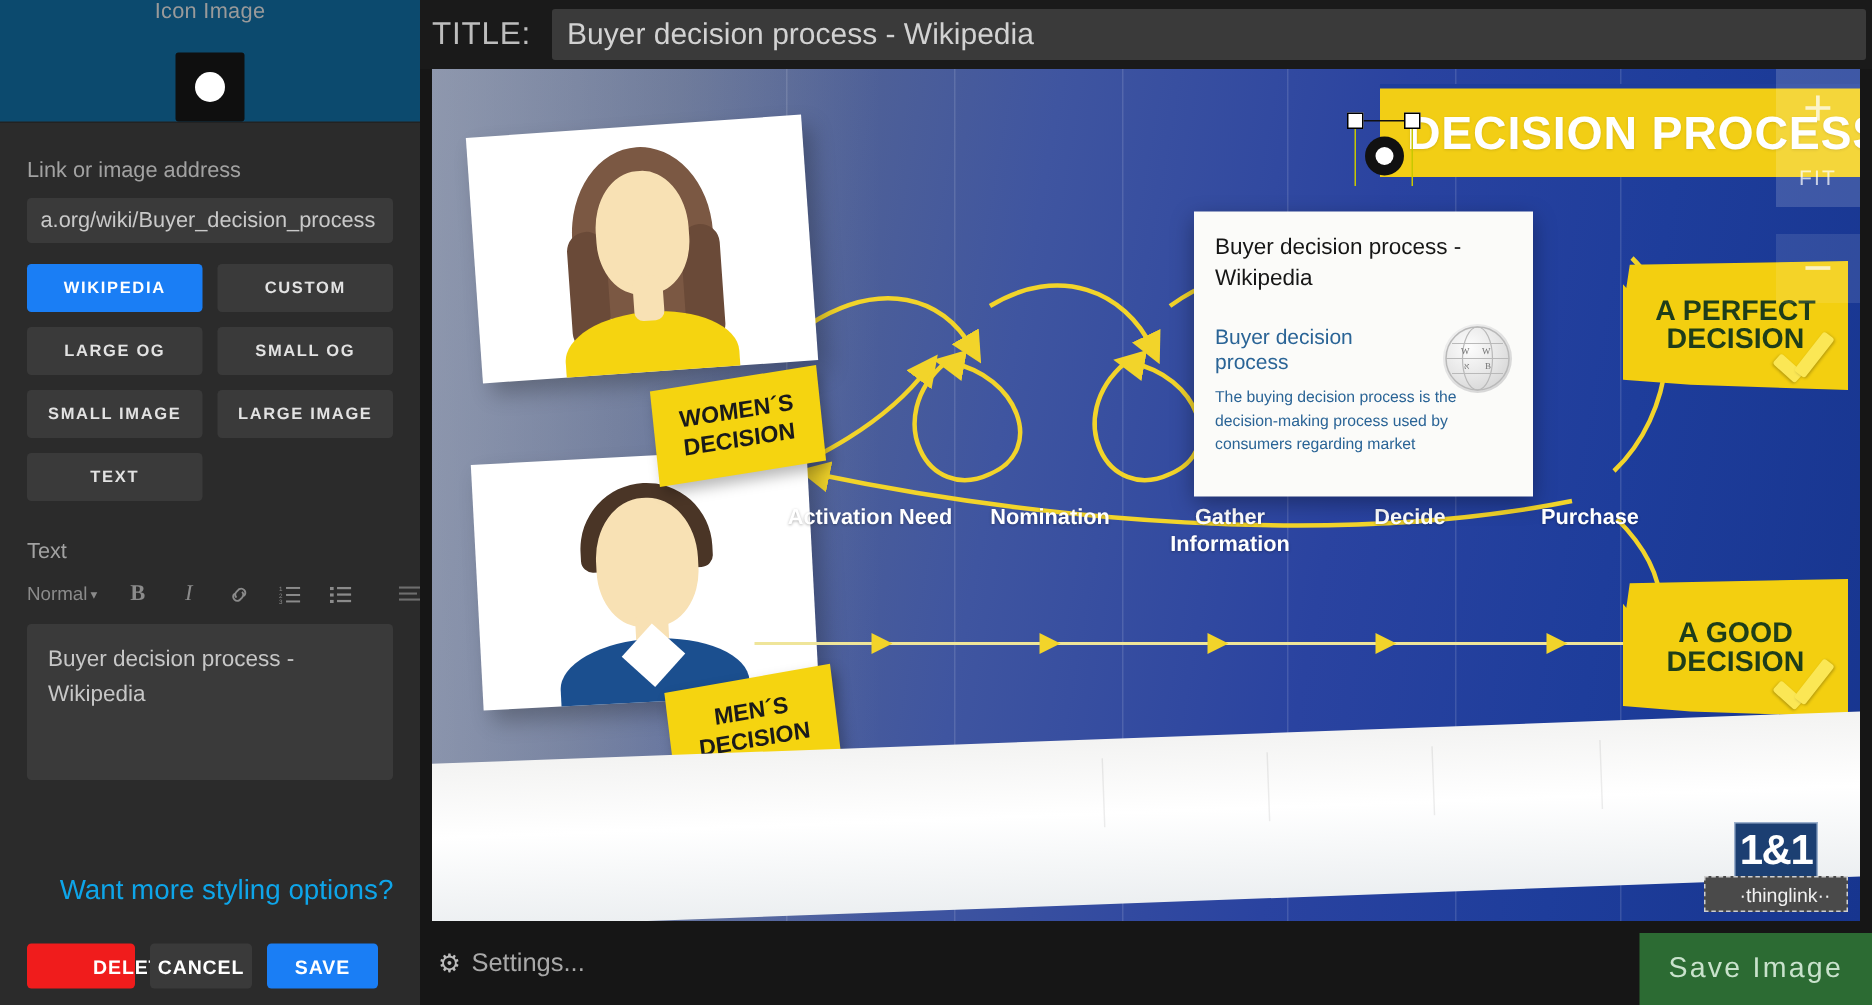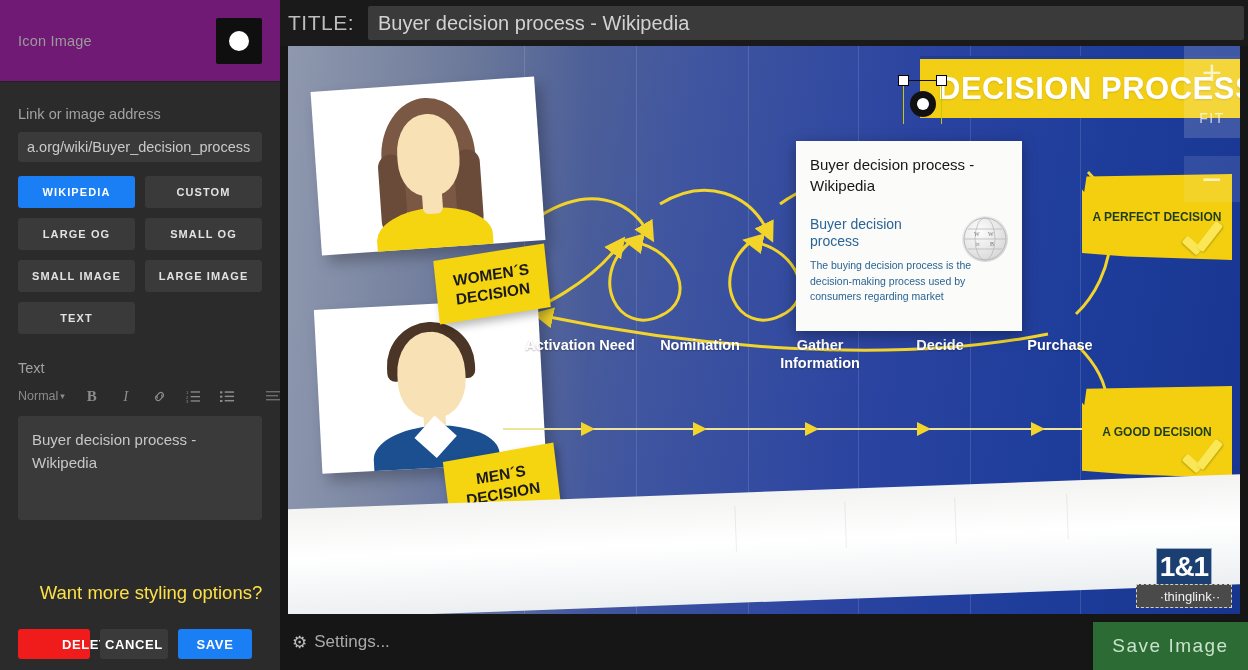--- a/index.html
+++ b/index.html
@@ -12,24 +12,24 @@
   #app { position: relative; width: 1248px; height: 670px; display: flex; }
 
   
   #sidebar {
     width: 280px; height: 670px;
     background: #2b2b2b;
     position: relative;
     flex: 0 0 280px;
   }
   #icon-image-row {
-    height: 82px; background: #701a75;
+    height: 82px; background: #0c4a6e;
     border-bottom: 1px solid #222;
     display: flex; align-items: center;
-    padding: 0 18px; justify-content: space-between;
+    padding: 0 18px; justify-content: space-between; flex-direction: column;
   }
   #icon-image-label { color: #9a9a9a; font-size: 14.5px; letter-spacing: .2px; }
   #icon-swatch {
     width: 46px; height: 46px; background: #0f0f0f;
     display: flex; align-items: center; justify-content: center;
     border-radius: 2px;
   }
   #icon-swatch .dot {
     width: 20px; height: 20px; border-radius: 50%;
     background: #ffffff;
@@ -79,21 +79,21 @@
   #text-area {
     margin-top: 8px; width: 244px; height: 104px;
     background: #3a3a3a; border: none; border-radius: 3px;
     color: #c7c7c7; font-size: 15px; line-height: 23px;
     font-family: "Liberation Sans", sans-serif;
     padding: 12px 14px; outline: none; resize: none;
   }
 
   #styling-note {
     position: absolute; left: 0; right: 4px; bottom: 62px;
-    text-align: center; color: #fde047; font-size: 18.5px;
+    text-align: center; color: #0ea5e9; font-size: 18.5px;
     overflow: hidden; height: 26px; margin-left: 26px;
   }
 
   #action-bar {
     position: absolute; left: 0; bottom: 0; width: 280px; height: 52px;
     display: flex; align-items: center; gap: 10px; padding: 0 18px;
     background: #2b2b2b;
   }
   .act {
     height: 30px; border: none; border-radius: 3px; cursor: pointer;
@@ -178,21 +178,21 @@
     font-weight: bold; font-size: 15.5px; line-height: 19px; text-align: center;
     display: flex; align-items: center; justify-content: center;
     box-shadow: 3px 5px 9px rgba(0,0,0,.28);
   }
   #tag-women { left: 148px; top: 206px; width: 112px; height: 64px; transform: rotate(-6deg) skewY(-3deg); }
   #tag-men   { left: 158px; top: 406px; width: 112px; height: 64px; transform: rotate(-7deg) skewY(-3deg); }
 
   
   .callout {
     position: absolute; background: #f3cf10; color: #1e3d1a;
-    font-weight: bold; font-size: 12px; line-height: 19px; text-align: center;
+    font-weight: bold; font-size: 19px; line-height: 19px; text-align: center;
     display: flex; align-items: center; justify-content: center;
     clip-path: polygon(0% 18%, 5% 28%, 0% 38%, 3% 3%, 100% 0%, 100% 100%, 30% 96%, 0% 92%);
     box-shadow: 4px 6px 12px rgba(0,0,0,.3);
   }
   #callout-perfect { right: 8px; top: 128px; width: 150px; height: 86px; }
   #callout-good    { right: 8px; top: 340px; width: 150px; height: 92px; }
   .check {
     position: absolute; right: 6px; bottom: -8px; width: 44px; height: 44px;
   }
   .check i {

